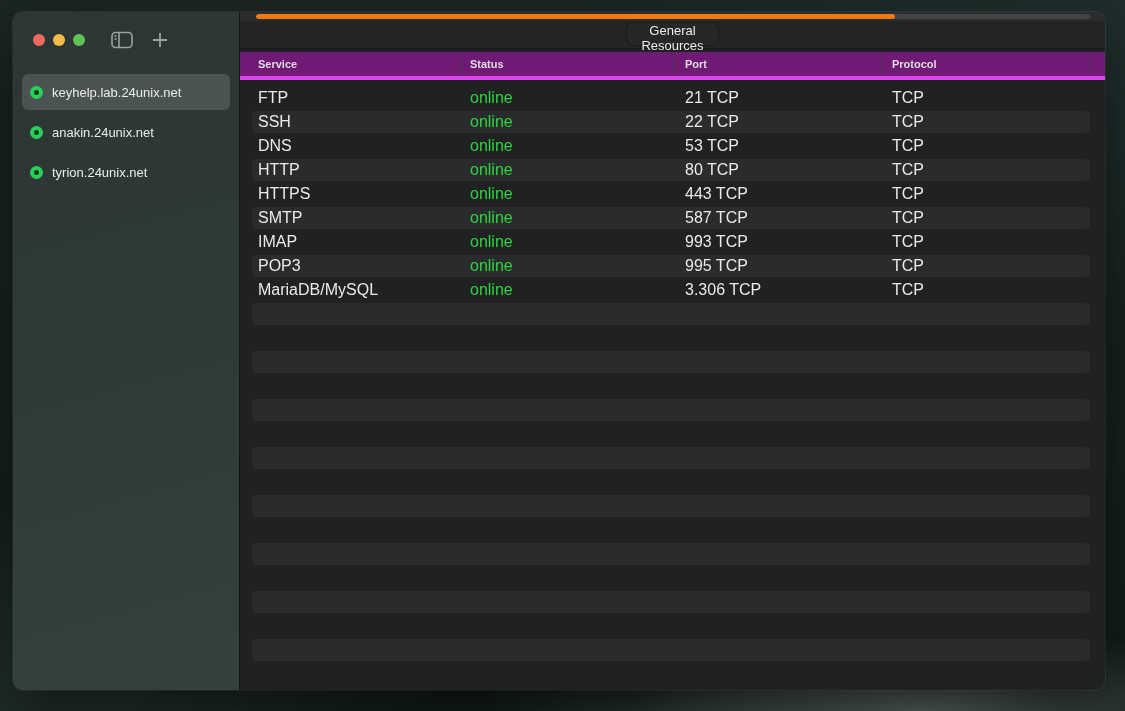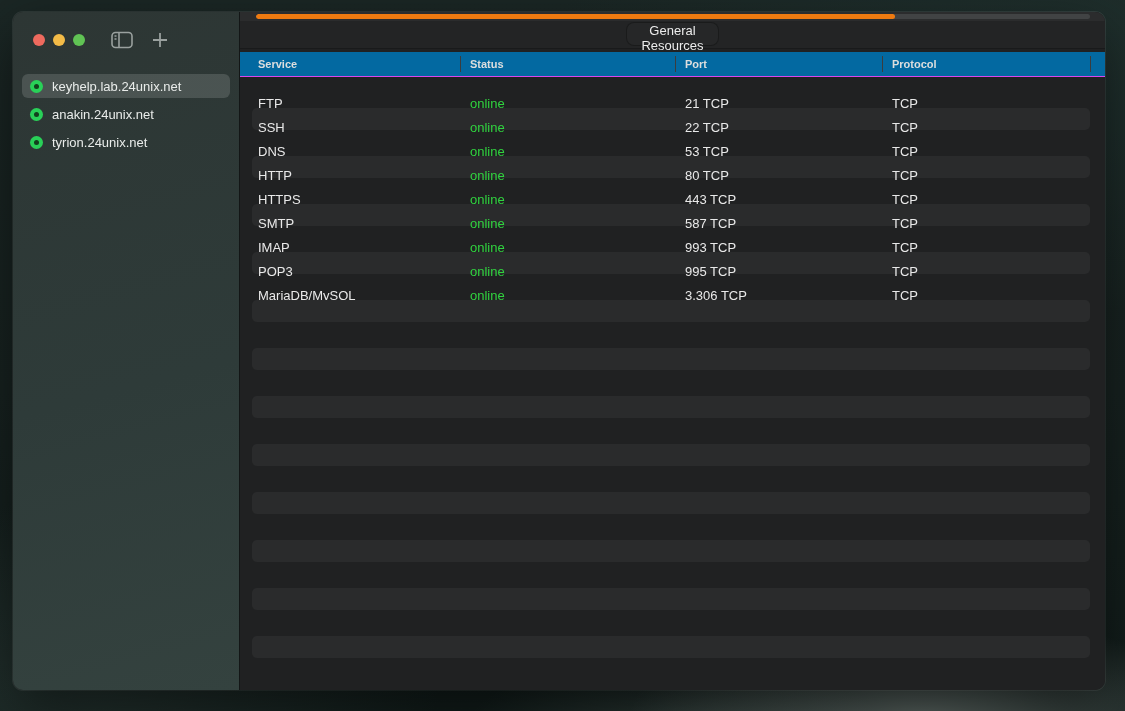--- a/index.html
+++ b/index.html
@@ -27,21 +27,21 @@
   }
   .sidebar-top{height:56px;display:flex;align-items:center;padding-left:20px;}
   .tl{width:12px;height:12px;border-radius:50%;margin-right:8px;}
   .tl.red{background:#ee6a5e;}
   .tl.yellow{background:#f3bb47;}
   .tl.green{background:#60c354;}
   .tb-icons{display:flex;align-items:center;margin-left:18px;gap:18px;color:#9aa19f;}
   .tb-btn{display:flex;align-items:center;justify-content:center;cursor:default;}
   .server-list{padding:6px 9px 0 9px;}
   .server-item{
-    height:24px;margin-bottom:4px;display:flex;align-items:center;
+    height:36px;margin-bottom:4px;display:flex;align-items:center;
     border-radius:6px;padding:0 8px;
   }
   .server-item.selected{background:rgba(255,255,255,.14);}
   .status-dot{
     width:13px;height:13px;border-radius:50%;background:#29d058;flex:0 0 13px;
     position:relative;margin-right:9px;
   }
   .status-dot .inner{
     position:absolute;left:4px;top:4px;width:5px;height:5px;border-radius:50%;background:#12401d;
   }
@@ -69,36 +69,36 @@
   }
   .segment{
     height:20px;display:flex;align-items:center;padding:0 13px;border-radius:6px;
     font-size:13px;color:#ececec;
   }
   .segment.selected{background:#6a6c6d;}
   .seg-sep{width:1px;height:12px;background:#454647;}
   
   .table{flex:1;position:relative;padding-top:3px;overflow:hidden;}
   .thead{
-    height:24px;position:relative;border-bottom:1px solid #d946ef;background:#0369a1;
+    height:24px;position:relative;border-bottom:4px solid #d946ef;background:#701a75;
   }
   .hcell{position:absolute;top:0;line-height:24px;font-size:11px;font-weight:bold;color:#dddede;}
   .hsep{position:absolute;top:4px;height:16px;width:1px;background:#3b3c3d;}
   .c-service{left:18px;}  .s-service{left:220px;}
   .c-status{left:230px;}  .s-status{left:435px;}
   .c-port{left:445px;}    .s-port{left:642px;}
   .c-protocol{left:652px;}.s-protocol{left:850px;}
   .tbody{margin-top:6px;}
   .row{height:24px;position:relative;}
   .row .stripe{
     position:absolute;left:12px;right:15px;top:1px;bottom:1px;border-radius:5px;background:#2a2b2c;
     display:none;
   }
   .row.striped .stripe{display:block;}
-  .cell{position:absolute;top:9px;line-height:24px;font-size:13px;color:#e9e9e9;white-space:nowrap;}
+  .cell{position:absolute;top:0;line-height:24px;font-size:16px;color:#e9e9e9;white-space:nowrap;}
   .cell.status{color:#30d33f;}
 </style>
 </head>
 <body>
 
 <div class="window">
 
   <div class="sidebar">
     <div class="sidebar-top">
       <span class="tl red"></span>

